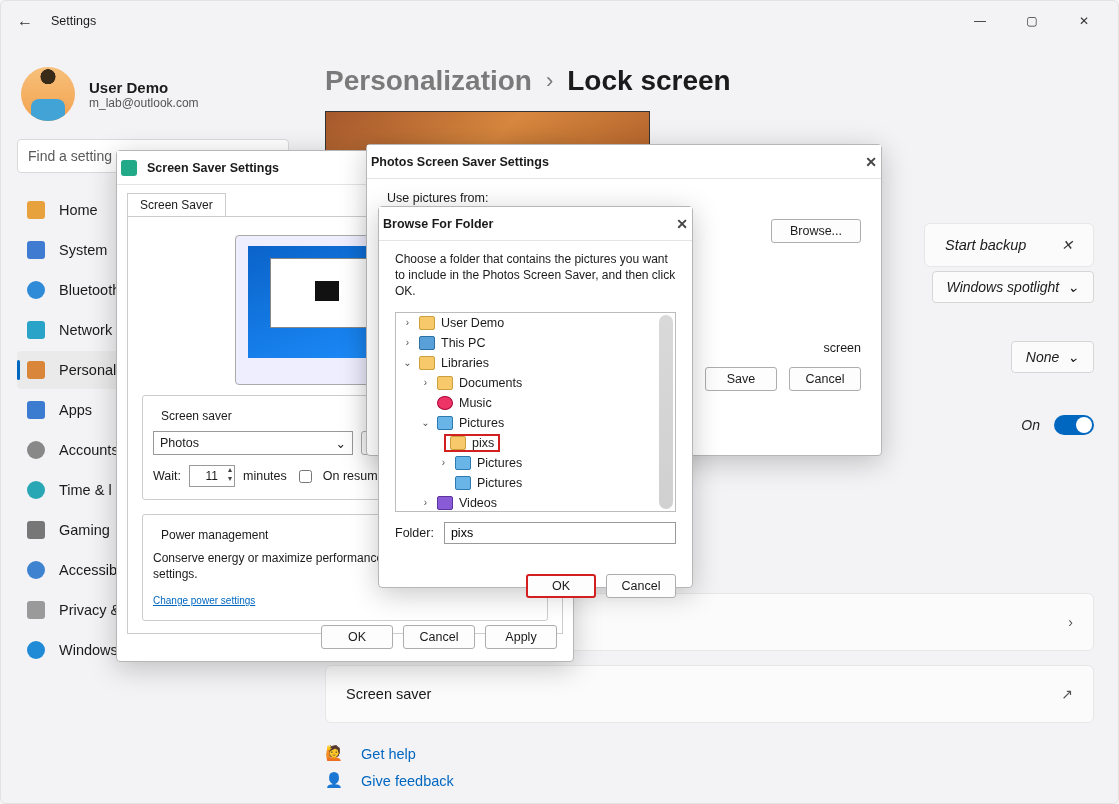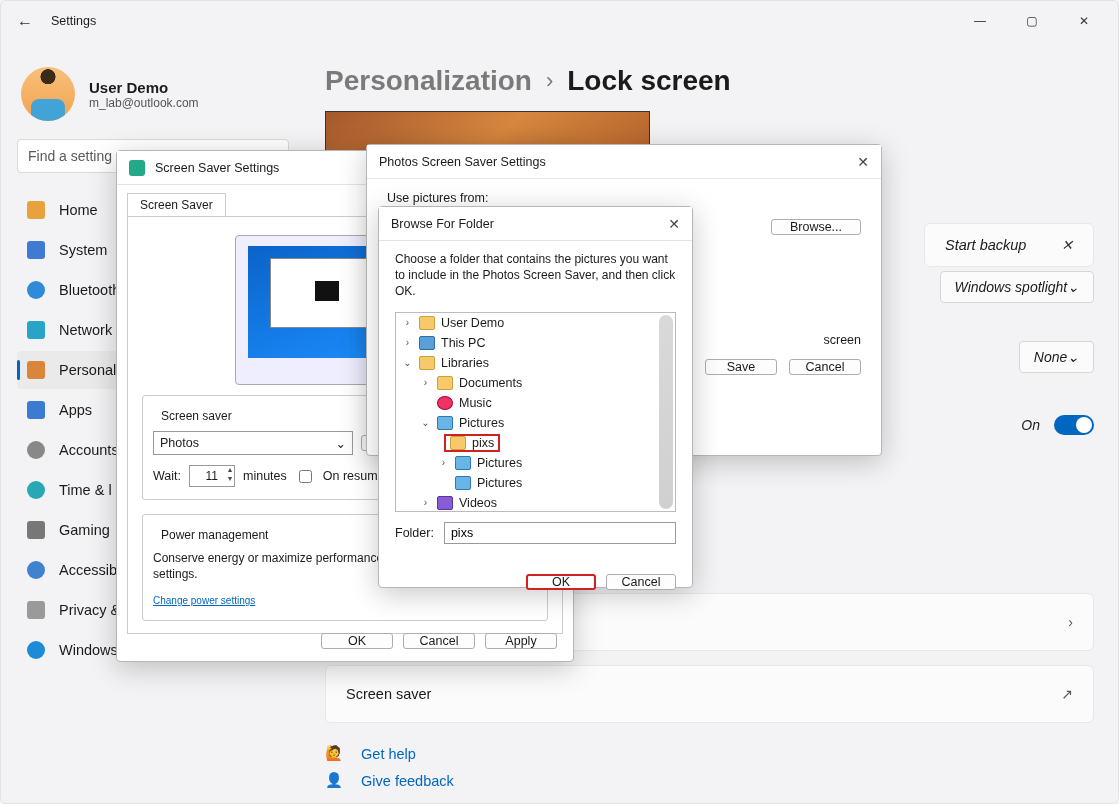--- a/index.html
+++ b/index.html
@@ -33,47 +33,47 @@
   .content { flex:1; padding:20px 24px 0 24px; position:relative; }
   .crumb { font-size:28px; display:flex; align-items:center; gap:14px; }
   .crumb .muted { color:#7a7a7a; font-weight:600; }
   .crumb .cur { font-weight:700; }
   .crumb .sep { color:#7a7a7a; font-size:22px; }
 
   .preview { margin:14px 0 0 0; width:325px; height:72px; background:linear-gradient(135deg,#a5582c,#d7873e,#b0602a); border:1px solid #333; }
 
   .card { background:#fbfbfb; border:1px solid #e7e7e7; border-radius:6px; padding:0 20px; height:58px; display:flex; align-items:center; justify-content:space-between; margin-top:14px; font-size:14.5px; }
   .card .chev { font-size:14px; color:#555; }
-  .pill { background:#fbfbfb; border:1px solid #d6d6d6; border-radius:4px; padding:7px 14px; font-size:14px; display:inline-flex; align-items:center; gap:0; }
+  .pill { background:#fbfbfb; border:1px solid #d6d6d6; border-radius:4px; padding:7px 14px; font-size:14px; display:inline-flex; align-items:center; gap:8px; }
 
   .toggle { width:40px; height:20px; background:#0067c0; border-radius:10px; position:relative; }
   .toggle::after{content:"";position:absolute;right:2px;top:2px;width:16px;height:16px;border-radius:50%;background:#fff;}
 
   .helpline { display:flex; align-items:center; gap:18px; margin-top:22px; font-size:14.5px; }
   .helpline a { color:#0067c0; text-decoration:none; }
 
   
   .dlg { position:absolute; background:#fff; border:1px solid #b6b6b6; border-radius:4px; box-shadow:0 6px 28px rgba(0,0,0,.22); }
-  .dlg .dlg-title { height:34px; display:flex; align-items:center; gap:10px; padding:0 12px; font-size:12.5px; background:#fff; border-bottom:1px solid #e4e4e4; }
+  .dlg .dlg-title { height:34px; display:flex; align-items:center; gap:10px; padding:0 4px; font-size:12.5px; background:#fff; border-bottom:1px solid #e4e4e4;font-weight:bold; }
   .dlg .dlg-title .x { margin-left:auto; font-size:14px; color:#444; }
 
   .ss { left:116px; top:150px; width:458px; height:512px; }
   .ss .tab { display:inline-block; background:#fff; border:1px solid #ccc; border-bottom:none; padding:4px 12px; font-size:12px; margin:8px 0 0 10px; }
   .ss .panel { border:1px solid #ccc; margin:0 10px 10px 10px; padding:14px; height:418px; position:relative; }
   .monitor { width:220px; height:150px; margin:4px auto 10px auto; background:#eef; border:1px solid #aaa; border-radius:4px; position:relative; }
   .monitor .screen { position:absolute; inset:10px 12px 26px 12px; background:linear-gradient(160deg,#0a63c9,#1e90ff); }
   .monitor .mini { position:absolute; left:34px; top:22px; width:110px; height:70px; background:#fff; border:1px solid #888; }
   .monitor .mini::after{content:"";position:absolute;left:44px;top:22px;width:24px;height:20px;background:#111;}
   .grp { border:1px solid #ccc; border-radius:3px; padding:10px 10px 12px 10px; margin-top:6px; }
   .grp .gtitle { font-size:12px; margin:-18px 0 8px 4px; background:#fff; display:inline-block; padding:0 4px; }
   .row { display:flex; align-items:center; gap:8px; font-size:12.5px; }
   .sel { border:1px solid #999; height:24px; width:200px; padding:0 6px; font-size:12.5px; background:#fff; display:flex; align-items:center; justify-content:space-between; }
   .spin { border:1px solid #999; width:46px; height:22px; font-size:12px; display:flex; align-items:center; justify-content:flex-end; padding-right:16px; position:relative; }
   .spin::after{content:"▴\A▾";white-space:pre;position:absolute;right:2px;top:-1px;font-size:8px;line-height:9px;color:#444;}
-  .btn { border:1px solid #adadad; background:#fdfdfd; height:16px; min-width:72px; font-size:12.5px; display:inline-flex; align-items:center; justify-content:center; border-radius:3px; }
+  .btn { border:1px solid #adadad; background:#fdfdfd; height:24px; min-width:72px; font-size:12.5px; display:inline-flex; align-items:center; justify-content:center; border-radius:3px; }
   .linkblue { color:#0067c0; text-decoration:underline; font-size:10px; }
 
   .ss-foot { position:absolute; right:16px; bottom:12px; display:flex; gap:10px; }
 
   
   .ps { left:366px; top:144px; width:516px; height:312px; }
   .ps .inner { padding:12px 20px; font-size:12.5px; display:flex; flex-direction:column; gap:14px; }
   .ps .foot { display:flex; gap:12px; justify-content:flex-end; padding:0 20px 14px 0; }
 
   

